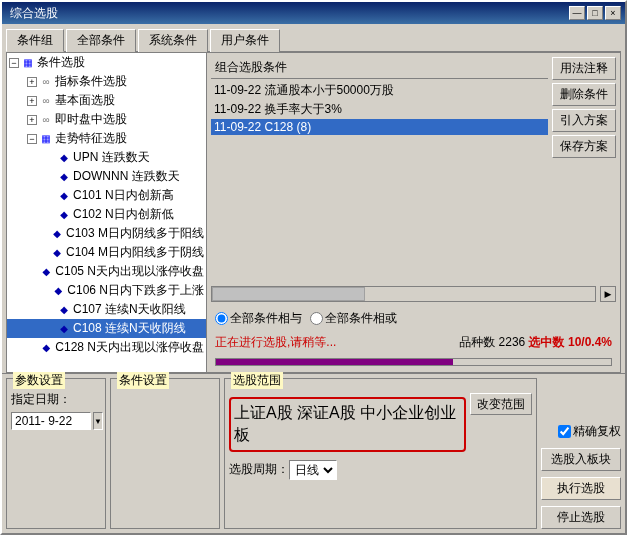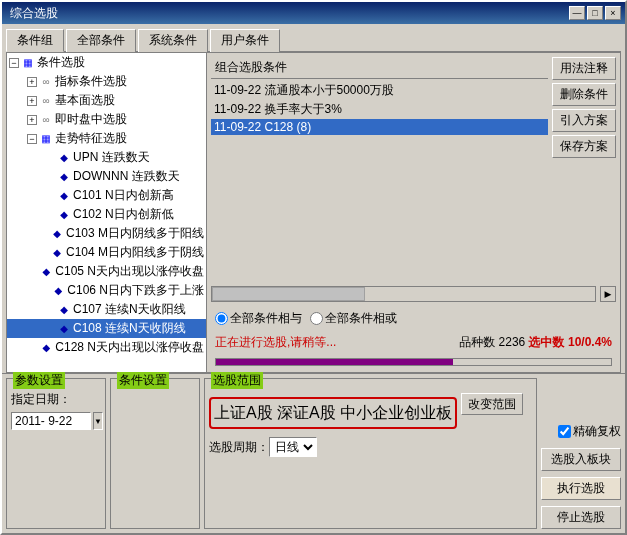--- a/index.html
+++ b/index.html
@@ -223,30 +223,30 @@
     .group-box {
       border: 1px solid #808080;
       position: relative;
       padding: 12px 4px 4px 4px;
       background: #d4d0c8;
     }
     .group-box-title {
       position: absolute;
       top: -7px;
       left: 6px;
-      background: #84cc16;
+      background: #fef9c3;
       padding: 0 2px;
       font-size: 12px;
     }
 
     .param-box {
       width: 100px;
     }
     .condition-set-box {
-      width: 90px;
+      width: 110px;
     }
     .select-range-box {
       flex: 1;
     }
     .right-action-box {
       width: 80px;
       border: none;
       padding: 0;
       display: flex;
       flex-direction: column;

